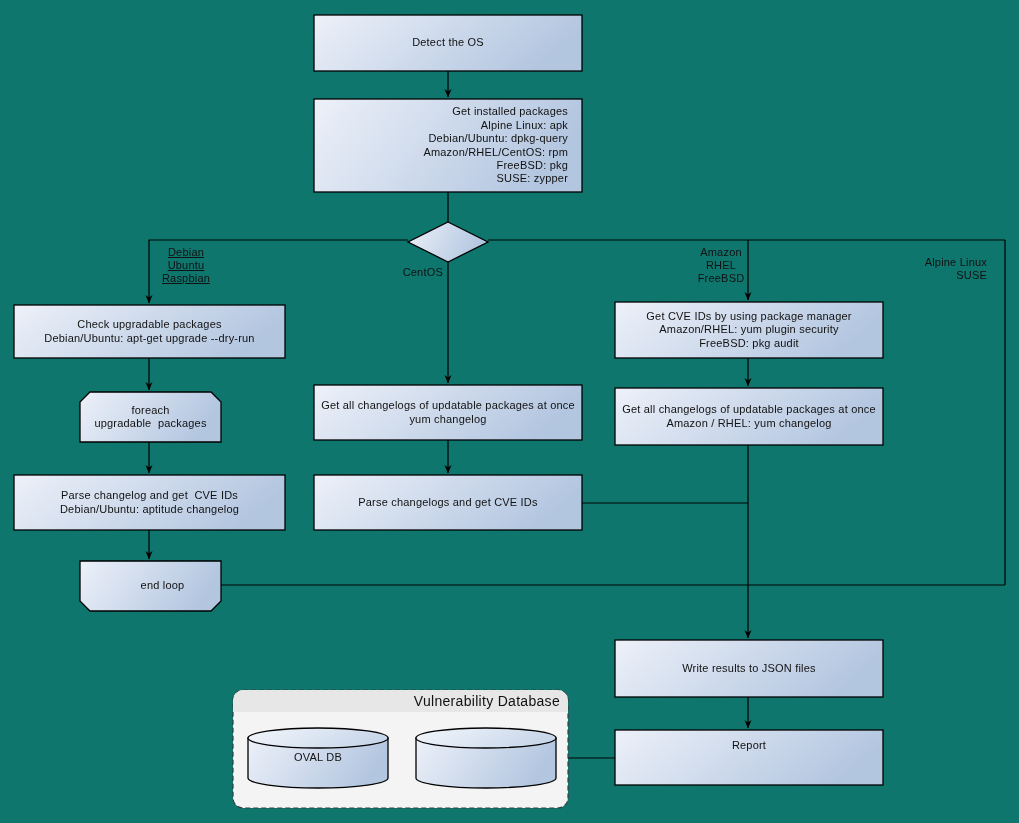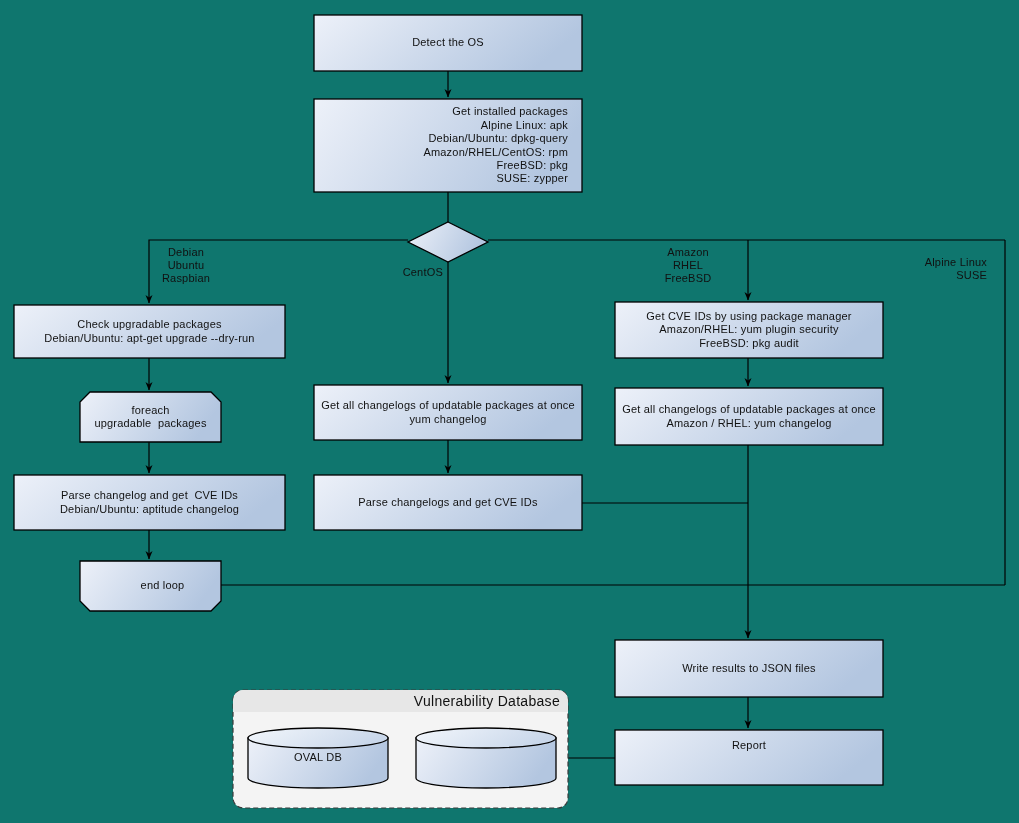--- a/index.html
+++ b/index.html
@@ -120,27 +120,27 @@
 Amazon/RHEL: yum plugin security
 FreeBSD: pkg audit</div>
 
   <div class="ntext" style="left:615px;top:388px;width:268px;height:57px;">Get all changelogs of updatable packages at once
 Amazon / RHEL: yum changelog</div>
 
   <div class="ntext" style="left:615px;top:640px;width:268px;height:57px;">Write results to JSON files</div>
 
   <div class="ntext" style="left:615px;top:718px;width:268px;height:55px;">Report</div>
 
-  <div class="blabel center" style="left:146px;top:246px;width:80px;">Debian
+  <div class="blabel center" style="left:146px;top:246px;width:80px;text-decoration:underline;">Debian
 Ubuntu
 Raspbian</div>
 
   <div class="blabel right" style="left:380px;top:266px;width:63px;">CentOS</div>
 
-  <div class="blabel center" style="left:648px;top:246px;width:80px;">Amazon
+  <div class="blabel center" style="left:681px;top:246px;width:80px;">Amazon
 RHEL
 FreeBSD</div>
 
   <div class="blabel right" style="left:887px;top:256px;width:100px;">Alpine Linux
 SUSE</div>
 
   <div class="gtitle" style="left:243px;top:693px;width:317px;">Vulnerability Database</div>
 
   <div class="ntext" style="left:248px;top:740px;width:140px;height:36px;">OVAL DB</div>
 

